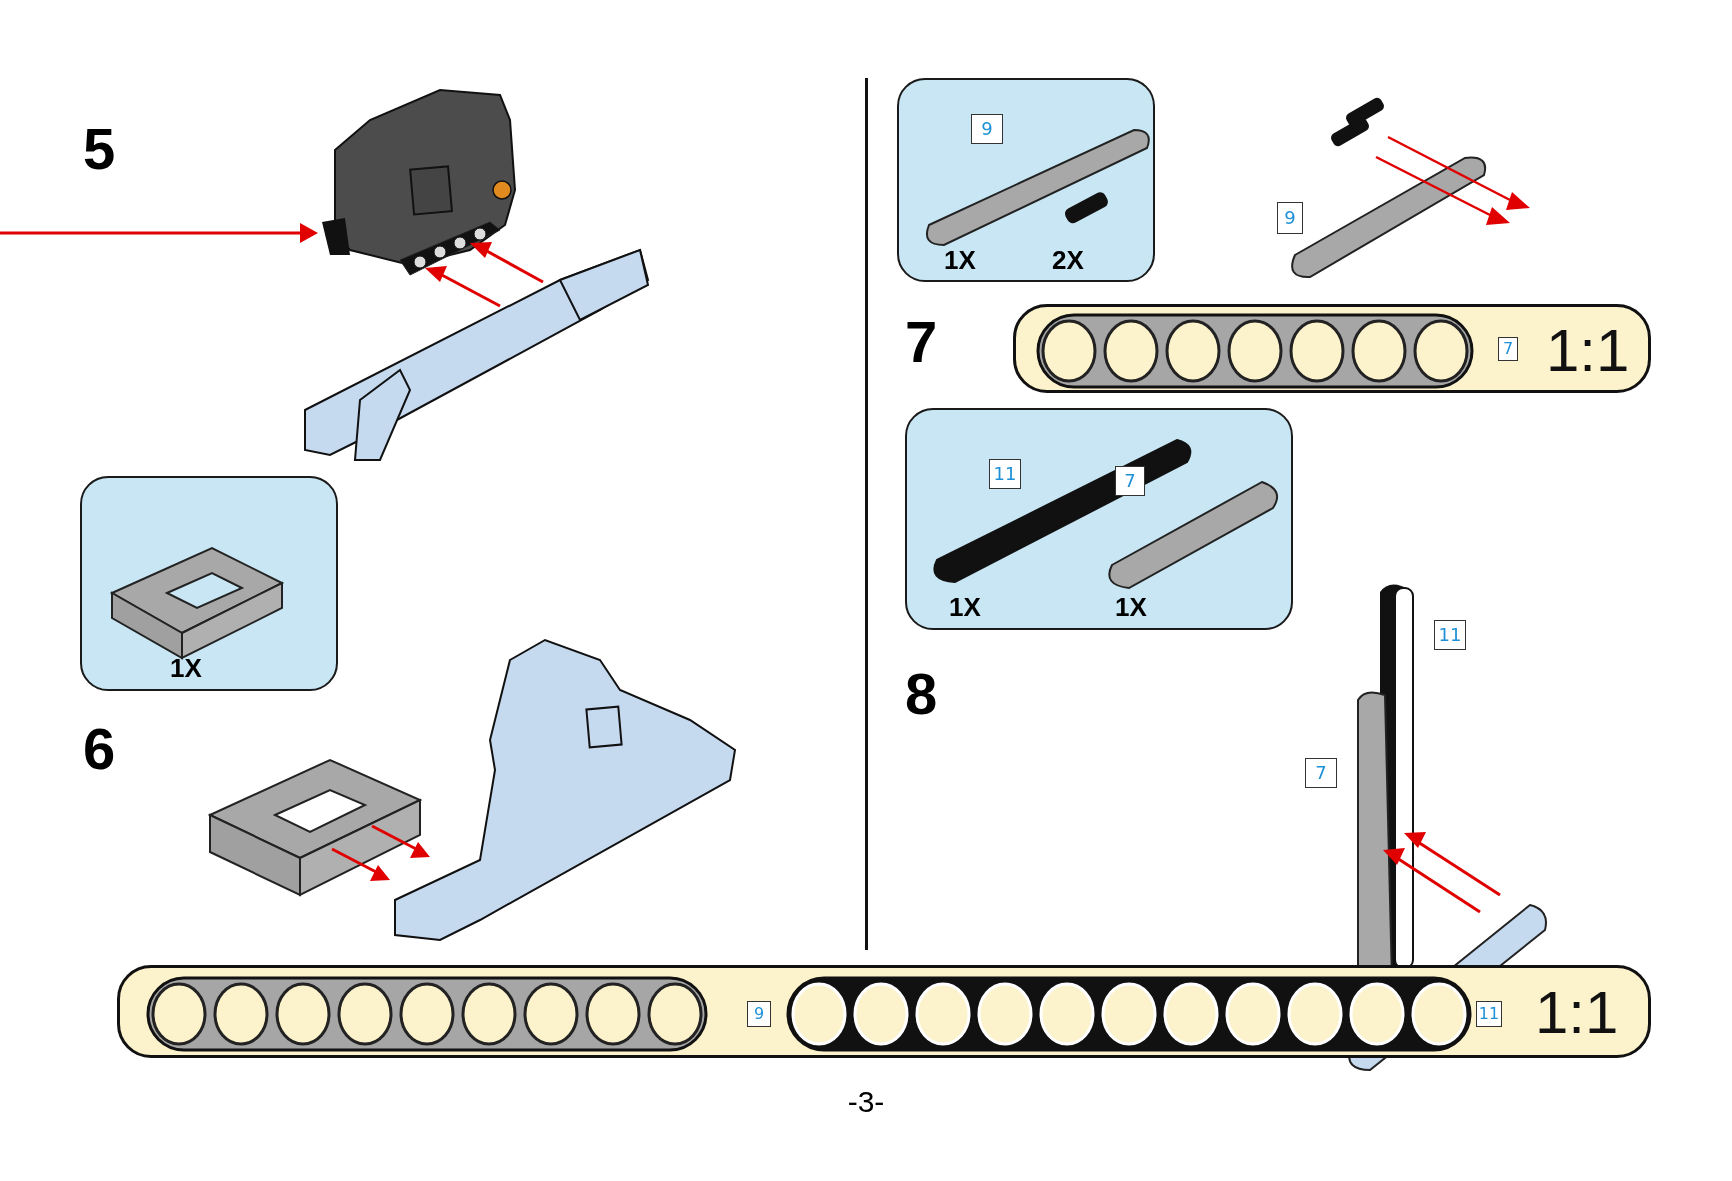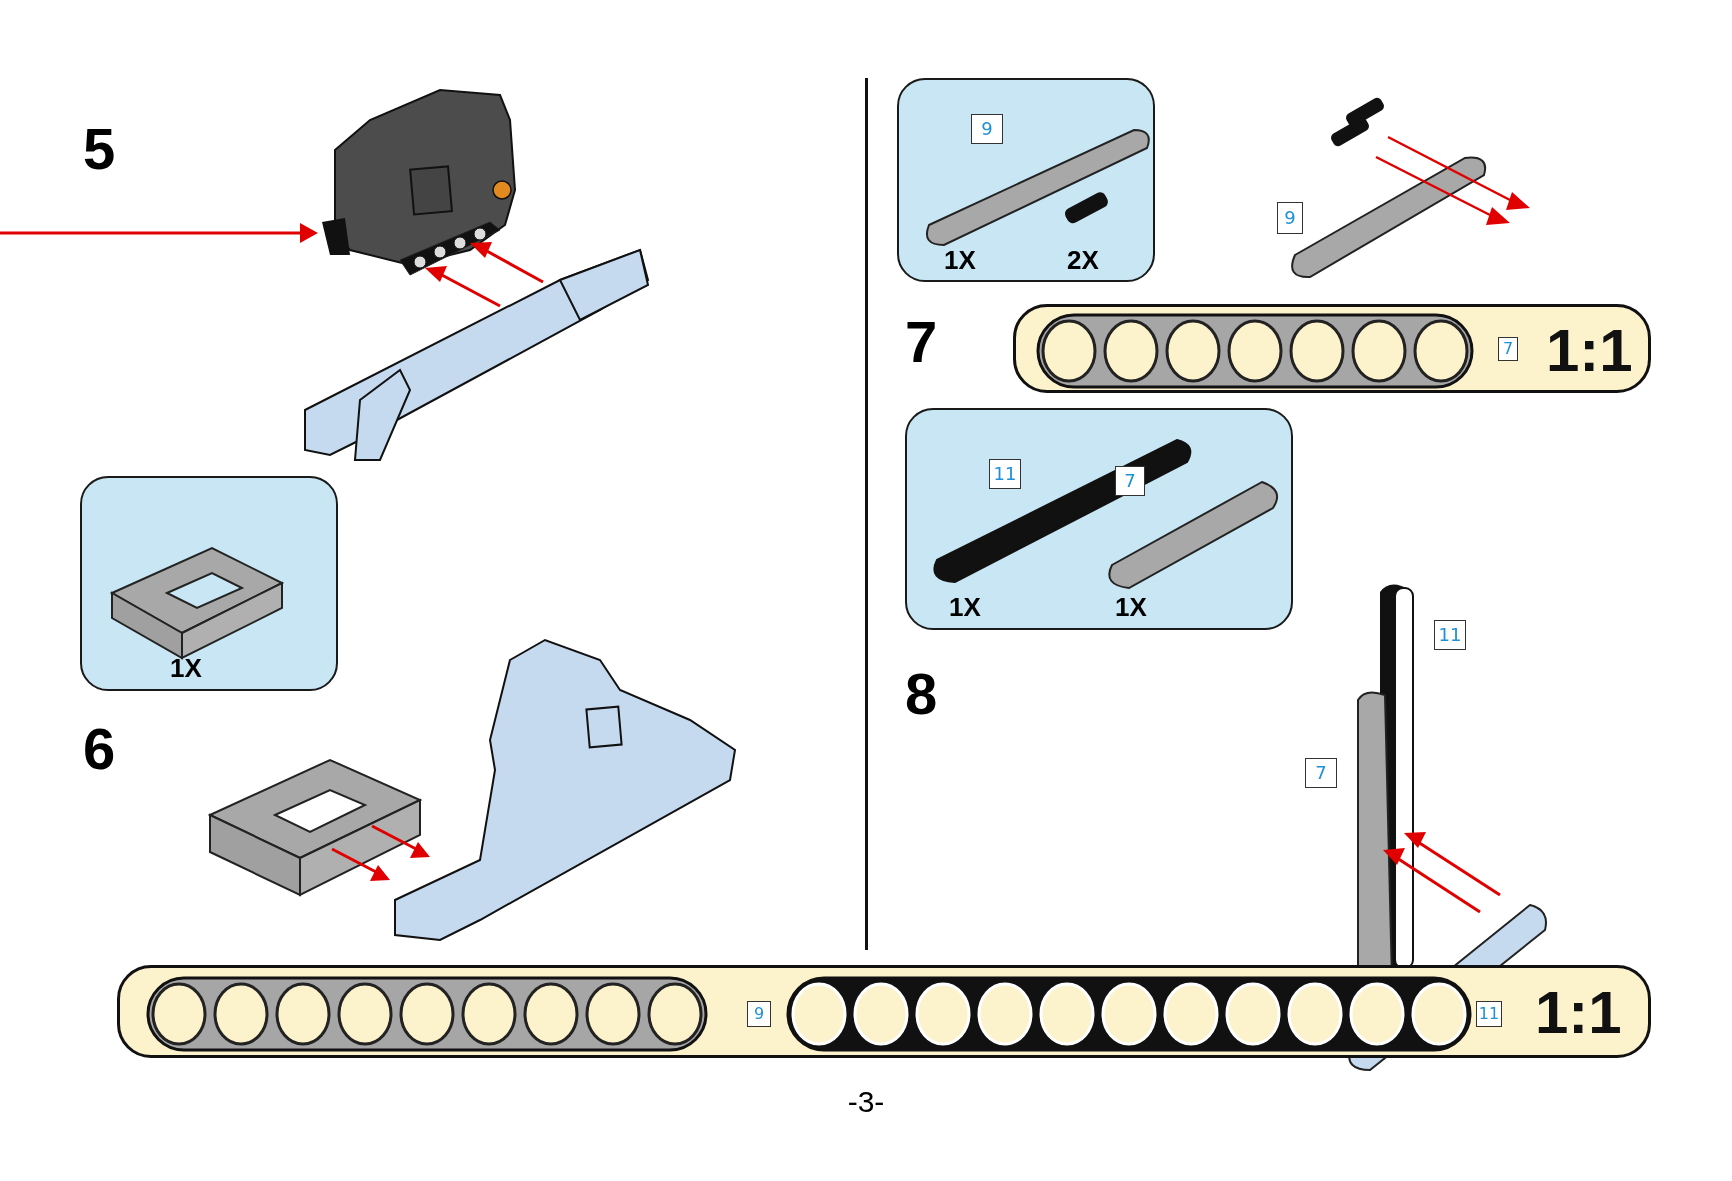--- a/index.html
+++ b/index.html
@@ -3,21 +3,21 @@
 <meta charset="utf-8">
 <style>
   html,body{margin:0;padding:0;background:#fff;}
   body{width:1732px;height:1181px;position:relative;overflow:hidden;font-family:"Liberation Sans",sans-serif;}
   .step-num{position:absolute;font-family:"Liberation Sans",sans-serif;font-weight:bold;font-size:58px;color:#000;line-height:1;}
   .parts-box{position:absolute;background:#c8e6f4;border:2.5px solid #1a1a1a;border-radius:28px;box-sizing:border-box;}
   .qty{position:absolute;font-size:26px;color:#000;font-family:"Liberation Sans",sans-serif;font-weight:bold;}
   .len-tag{position:absolute;background:#fff;border:1.5px solid #333;color:#1e90d6;font-size:18px;text-align:center;font-family:"DejaVu Sans",sans-serif;box-sizing:border-box;}
   .divider{position:absolute;left:865px;top:78px;width:3px;height:872px;background:#111;}
   .scale-bar{position:absolute;background:#fcf2cc;border:3px solid #111;border-radius:34px;box-sizing:border-box;}
-  .ratio{position:absolute;font-weight:bold;font-size:60px;color:#111;font-family:"Liberation Sans",sans-serif;line-height:1;}
+  .ratio{position:absolute;font-weight:normal;font-size:60px;color:#111;font-family:"Liberation Sans",sans-serif;line-height:1;}
   .page-num{position:absolute;left:0;width:1732px;top:1085px;text-align:center;font-size:30px;color:#000;}
   svg{position:absolute;overflow:visible;}
 </style>
 </head>
 <body>
 
 <div class="step-num" style="left:83px;top:120px;">5</div>
 <svg width="1732" height="1181" style="left:0;top:0;">
 
   <line x1="0" y1="233" x2="300" y2="233" stroke="#e00000" stroke-width="3"></line>
@@ -78,21 +78,21 @@
 
 <div class="parts-box" style="left:897px;top:78px;width:258px;height:204px;">
   <div class="len-tag" style="left:72px;top:34px;width:32px;height:30px;line-height:28px;">9</div>
   <svg width="258" height="204" style="left:0;top:0;">
     <path d="M30,145 L235,50 Q255,50 248,68 L45,165 Q22,165 30,145 Z" fill="#a8a8a8" stroke="#222" stroke-width="2"></path>
   </svg>
   <svg width="258" height="204" style="left:0;top:0;">
     <rect x="165" y="120" width="45" height="16" rx="6" fill="#111" transform="rotate(-28 187 128)"></rect>
   </svg>
   <div class="qty" style="left:45px;top:165px;">1X</div>
-  <div class="qty" style="left:168px;top:165px;">2X</div>
+  <div class="qty" style="left:153px;top:165px;">2X</div>
 </div>
 
 <svg width="1732" height="1181" style="left:0;top:0;">
   <rect x="1345" y="105" width="40" height="14" rx="5" fill="#111" transform="rotate(-30 1365 112)"></rect>
   <rect x="1330" y="125" width="40" height="14" rx="5" fill="#111" transform="rotate(-30 1350 132)"></rect>
   <path d="M1295,255 L1465,158 Q1490,155 1484,175 L1310,277 Q1285,278 1295,255 Z" fill="#a8a8a8" stroke="#222" stroke-width="2"></path>
   <line x1="1388" y1="137" x2="1510" y2="200" stroke="#e00000" stroke-width="2.5"></line>
   <polygon points="1530,208 1512,192 1506,210" fill="#e00000"></polygon>
   <line x1="1376" y1="157" x2="1490" y2="215" stroke="#e00000" stroke-width="2.5"></line>
   <polygon points="1510,223 1492,207 1486,225" fill="#e00000"></polygon>

